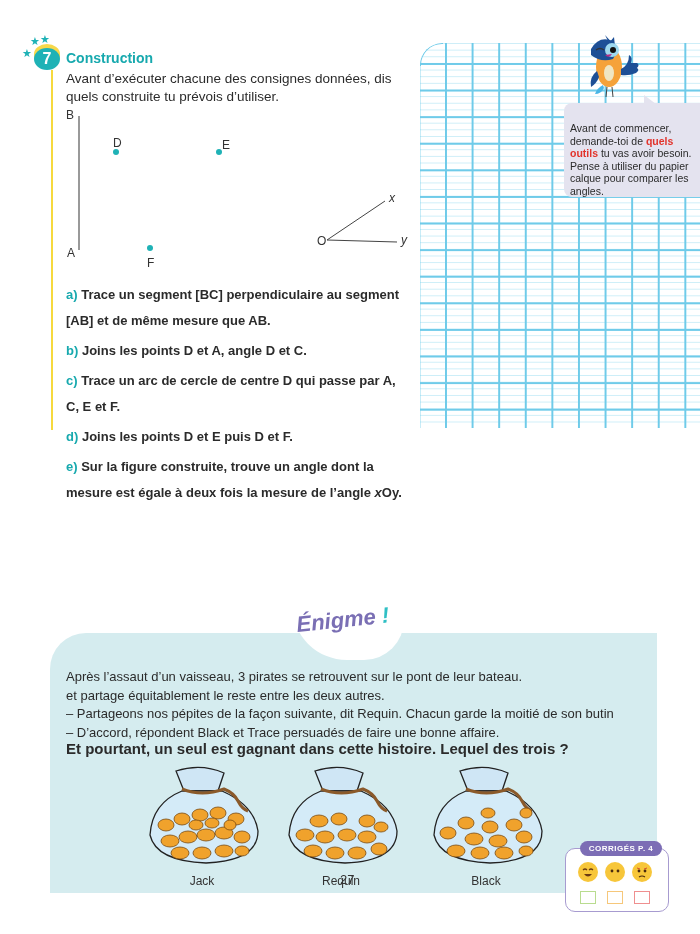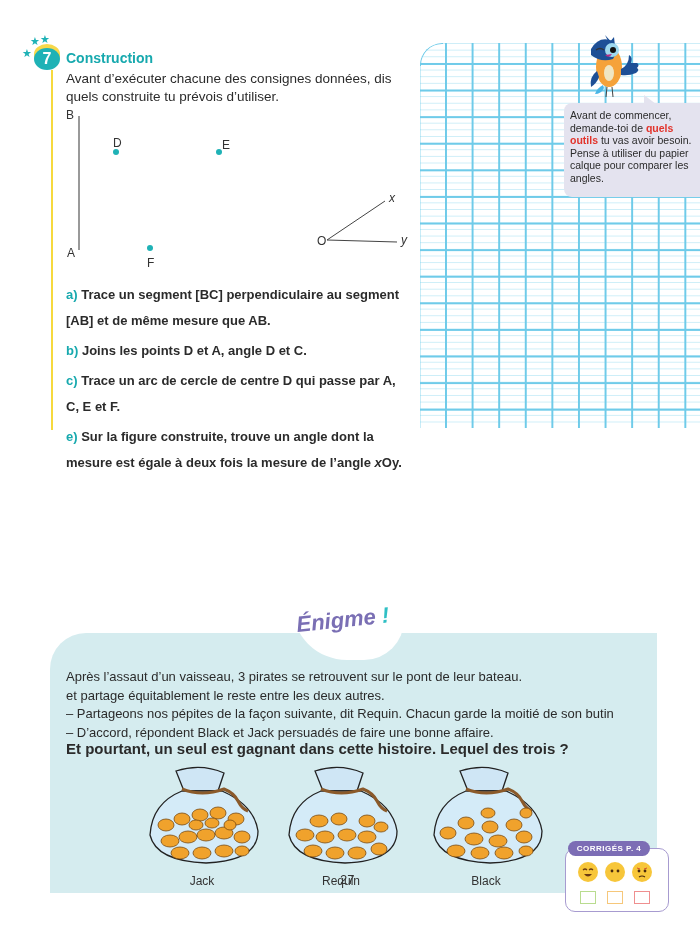--- a/index.html
+++ b/index.html
@@ -33,38 +33,38 @@
       linear-gradient(to bottom, #6fcbe9 0, #6fcbe9 1.5px, transparent 1.5px),
       linear-gradient(to bottom, #cdeef8 0, #cdeef8 1px, transparent 1px);
     background-size: 26.6px 100%, 100% 26.6px, 100% 6.65px;
     background-position: 25px 0, 0 20px, 0 0;
   }
   .grid-paper::before { content: ""; position: absolute; left: 0; top: 0; width: 22px; height: 22px; border-top-left-radius: 22px; border-left: 1.5px solid #6fcbe9; border-top: 1.5px solid #6fcbe9; }
 
   
   .owl { position: absolute; left: 583px; top: 33px; width: 66px; height: 70px; }
 
-  .tip-bubble { position: absolute; left: 564px; top: 103px; width: 136px; height: 94px; background: #e4e3ef; border-radius: 8px 0 0 8px; padding: 6px 4px 5px 6px; font-size: 10.5px; line-height: 12.5px; color: #2b2b2b; }
+  .tip-bubble { position: absolute; left: 564px; top: 103px; width: 136px; height: 94px; background: #e4e3ef; border-radius: 8px 0 0 8px; padding: 19px 4px 5px 6px; font-size: 10.5px; line-height: 12.5px; color: #2b2b2b; }
   .tip-bubble::before { content: ""; position: absolute; left: 80px; top: -8px; width: 0; height: 0; border-left: 0 solid transparent; border-right: 12px solid transparent; border-bottom: 9px solid #e4e3ef; }
   .tip-bubble .hl { color: #e2332b; font-weight: bold; }
 
   
   .enigme-panel { position: absolute; left: 50px; top: 633px; width: 607px; height: 260px; background: #d5ecef; border-top-left-radius: 36px; }
   .enigme-tab { position: absolute; left: 292px; top: 604px; width: 112px; height: 56px; background: #ffffff; border-radius: 0 0 40px 55px; }
   .enigme-title { position: absolute; left: 298px; top: 612px; font-size: 22px; font-weight: bold; font-style: italic; color: #7a6fb4; transform: rotate(-6deg); transform-origin: left bottom; }
   .enigme-title .bang { color: #2fbfc4; }
   .enigme-text { position: absolute; left: 66px; top: 668px; width: 560px; font-size: 13px; line-height: 18.5px; color: #2b2b2b; }
   .enigme-question { position: absolute; left: 66px; top: 740px; font-size: 15px; font-weight: bold; color: #2b2b2b; }
 
   .bag { position: absolute; top: 765px; width: 118px; height: 100px; }
   .bag-name { position: absolute; top: 874px; font-size: 12px; color: #333; width: 80px; text-align: center; }
 
   
   .corr-box { position: absolute; left: 565px; top: 848px; width: 104px; height: 64px; border: 1.5px solid #a79bd0; border-radius: 10px; background: #ffffff; }
-  .corr-label { position: absolute; left: 568px; top: 841px; width: 82px; height: 15px; background: #7c6db5; color: #fff; font-size: 8px; font-weight: bold; text-align: center; line-height: 15px; border-radius: 8px; letter-spacing: 0.5px; }
+  .corr-label { position: absolute; left: 580px; top: 841px; width: 82px; height: 15px; background: #7c6db5; color: #fff; font-size: 8px; font-weight: bold; text-align: center; line-height: 15px; border-radius: 8px; letter-spacing: 0.5px; }
   .face { position: absolute; top: 862px; width: 20px; height: 20px; border-radius: 50%; background: #f7c63a; }
   .chk { position: absolute; top: 891px; width: 16px; height: 13px; border: 1.5px solid; background: #fff; }
 
   .page-num { position: absolute; left: 340px; top: 872px; font-size: 13px; color: #333; }
 </style>
 </head>
 <body>
 
 <div class="ex-badge">
   <span class="star" style="left:10px;top:0px;">★</span>
@@ -93,20 +93,21 @@
   <span class="pt-label" style="left:107px;top:156px;">F</span>
   <span class="pt-label" style="left:277px;top:134px;">O</span>
   <span class="pt-label it" style="left:349px;top:91px;">x</span>
   <span class="pt-label it" style="left:361px;top:133px;">y</span>
 </div>
 
 <div class="steps">
   <div class="step"><span class="letter">a)</span> <span>Trace un segment [BC] perpendiculaire au segment [AB] et de même mesure que AB.</span></div>
   <div class="step"><span class="letter">b)</span> <span>Joins les points D et A, angle D et C.</span></div>
   <div class="step"><span class="letter">c)</span> <span>Trace un arc de cercle de centre D qui passe par A, C, E et F.</span></div>
+  <div class="step"><span class="letter">d)</span> <span>Joins les points D et E puis D et F.</span></div>
   <div class="step"><span class="letter">e)</span> <span>Sur la figure construite, trouve un angle dont la mesure est égale à deux fois la mesure de l’angle </span><span class="ital">x</span><span>Oy.</span></div>
 </div>
 
 <div class="grid-paper"></div>
 
 <div class="owl">
   <svg width="66" height="70" viewBox="0 0 66 70">
     <path d="M22 2 l4 8 l5 -6 l1 9" fill="#1d4f96"></path>
     <ellipse cx="26" cy="34" rx="13" ry="20" fill="#f5a23a"></ellipse>
     <ellipse cx="26" cy="40" rx="5" ry="8" fill="#efe6c4"></ellipse>
@@ -127,21 +128,21 @@
   <span>Avant de commencer, demande-toi de </span><span class="hl">quels outils</span><span> tu vas avoir besoin. Pense à utiliser du papier calque pour comparer les angles.</span>
 </div>
 
 <div class="enigme-panel"></div>
 <div class="enigme-tab"></div>
 <div class="enigme-title"><span>Énigme</span> <span class="bang">!</span></div>
 <div class="enigme-text">
   <div>Après l’assaut d’un vaisseau, 3 pirates se retrouvent sur le pont de leur bateau.</div>
   <div>et partage équitablement le reste entre les deux autres.</div>
   <div>– Partageons nos pépites de la façon suivante, dit Requin. Chacun garde la moitié de son butin</div>
-  <div>– D’accord, répondent Black et Jack persuadés de faire une bonne affaire.</div>
+  <div>– D’accord, répondent Black et Trace persuadés de faire une bonne affaire.</div>
 </div>
 <div class="enigme-question">Et pourtant, un seul est gagnant dans cette histoire. Lequel des trois ?</div>
 
 <div class="bag" style="left:146px;">
   <svg width="118" height="100" viewBox="0 0 118 100">
     <path d="M30 6 Q55 -2 78 8 L72 26 L38 26 Z" fill="#cfe6f5" stroke="#222" stroke-width="1.3"></path>
     <path d="M36 26 Q6 38 4 70 Q10 96 60 98 Q112 96 112 66 Q108 40 76 26 Z" fill="#d4ebf8" stroke="#222" stroke-width="1.3"></path>
     <path d="M36 24 Q56 32 78 24 Q88 28 92 36 Q96 44 102 46" stroke="#8b5a2b" stroke-width="3" fill="none"></path>
     <g fill="#f0a22c" stroke="#7a4a10" stroke-width="0.8">
       <ellipse cx="20" cy="60" rx="8" ry="6"></ellipse>

